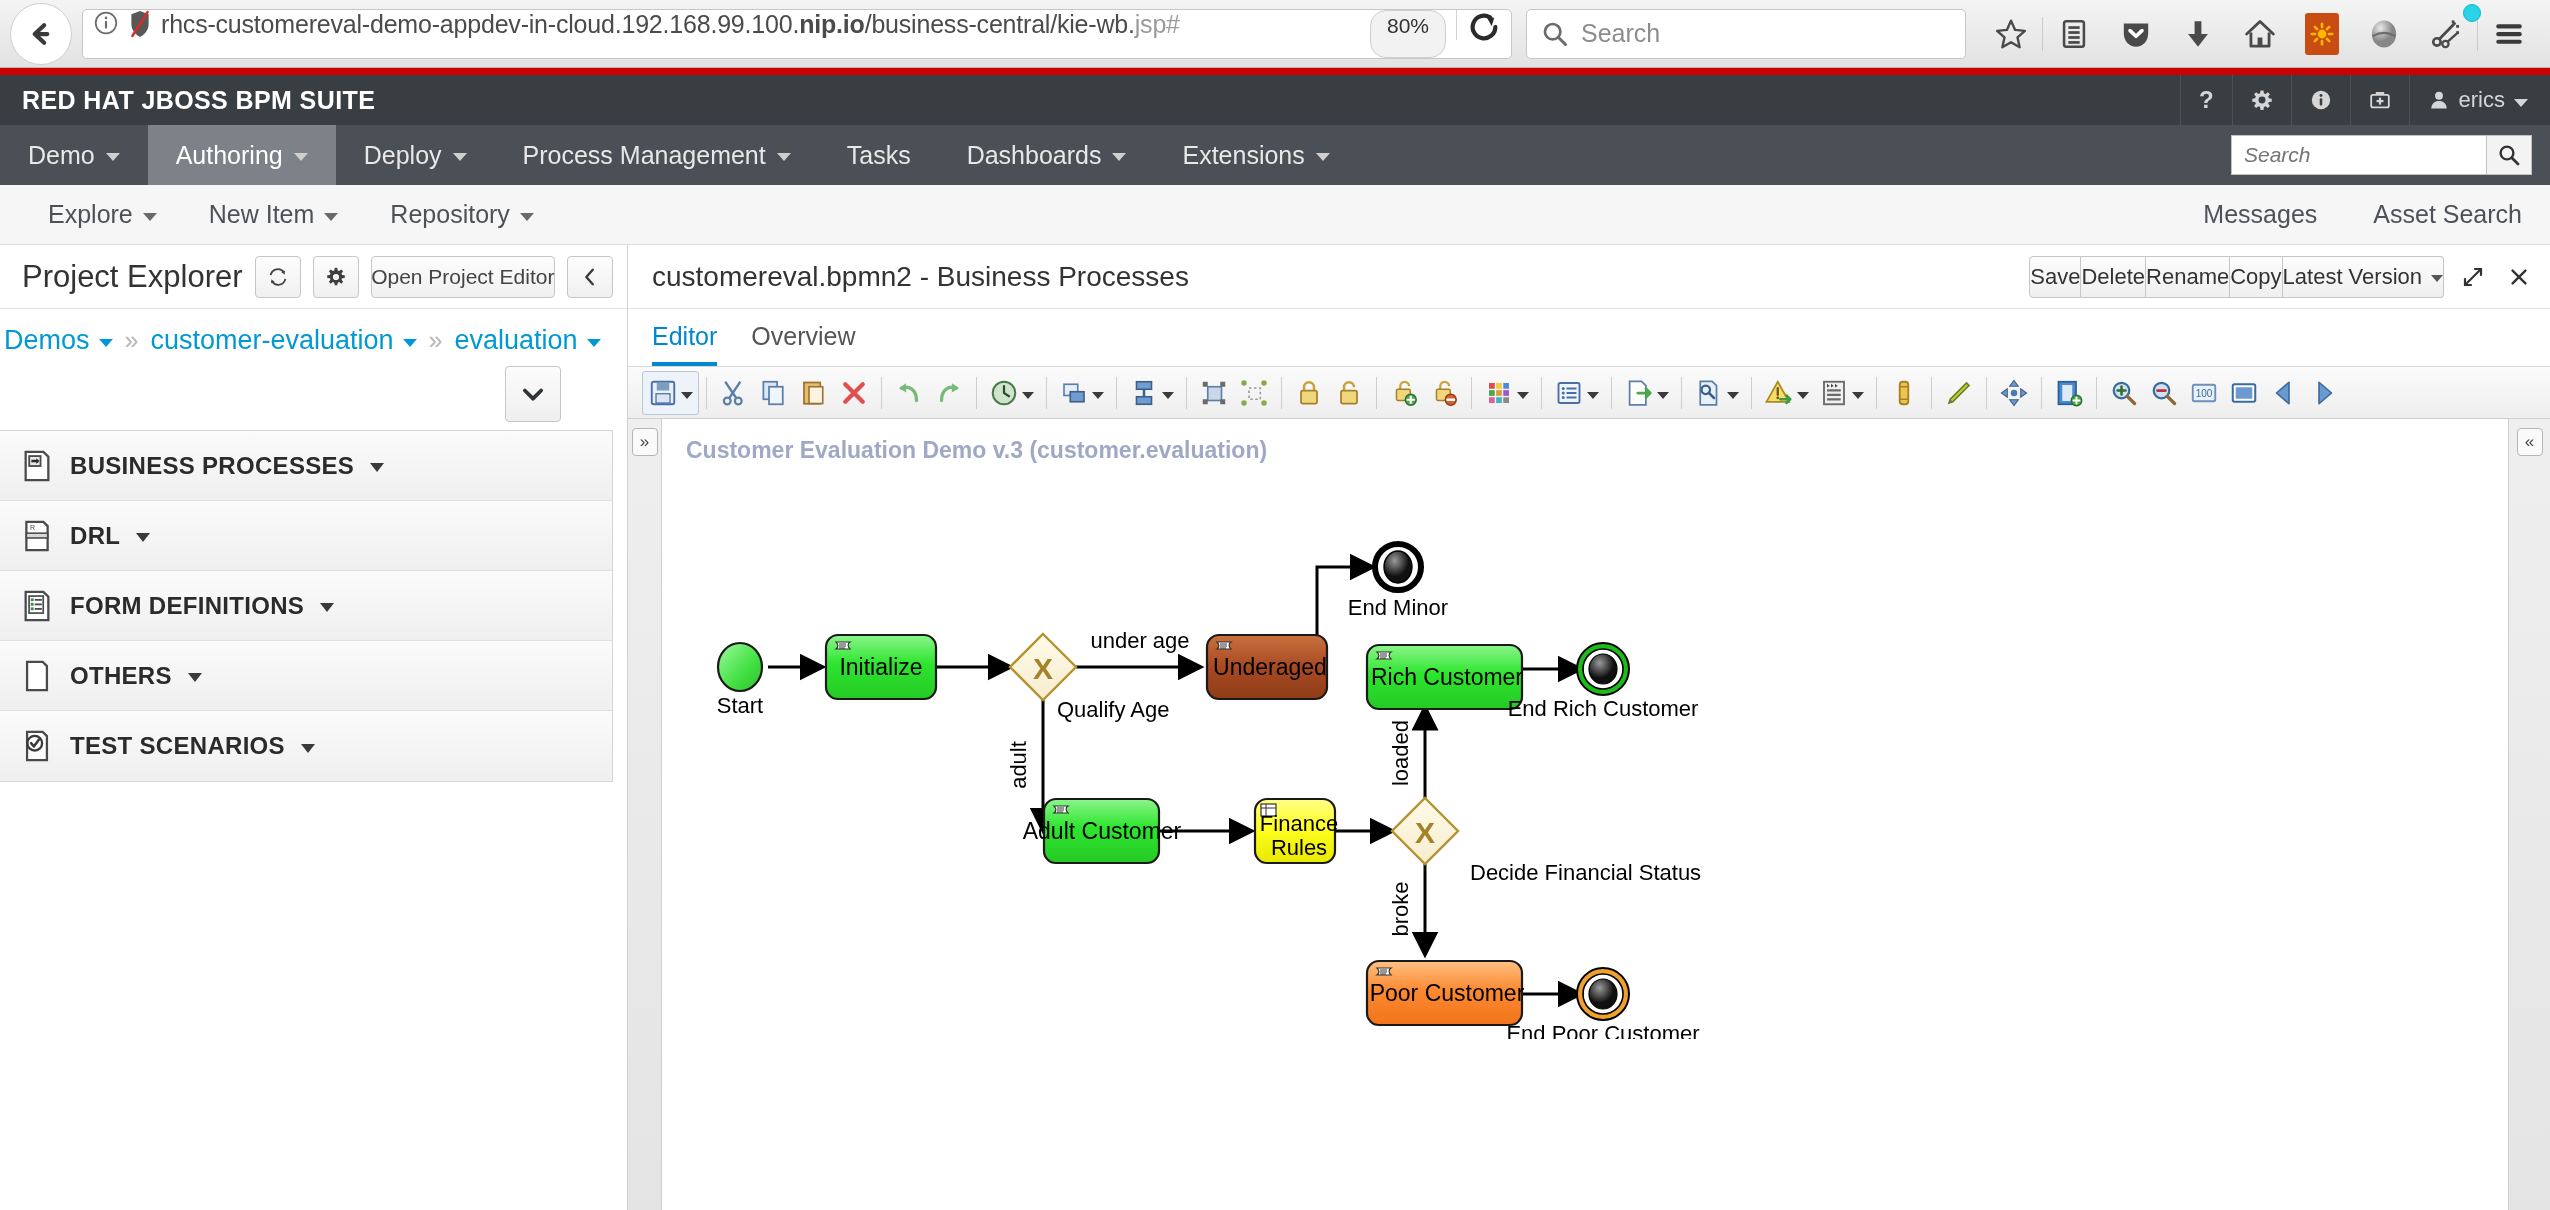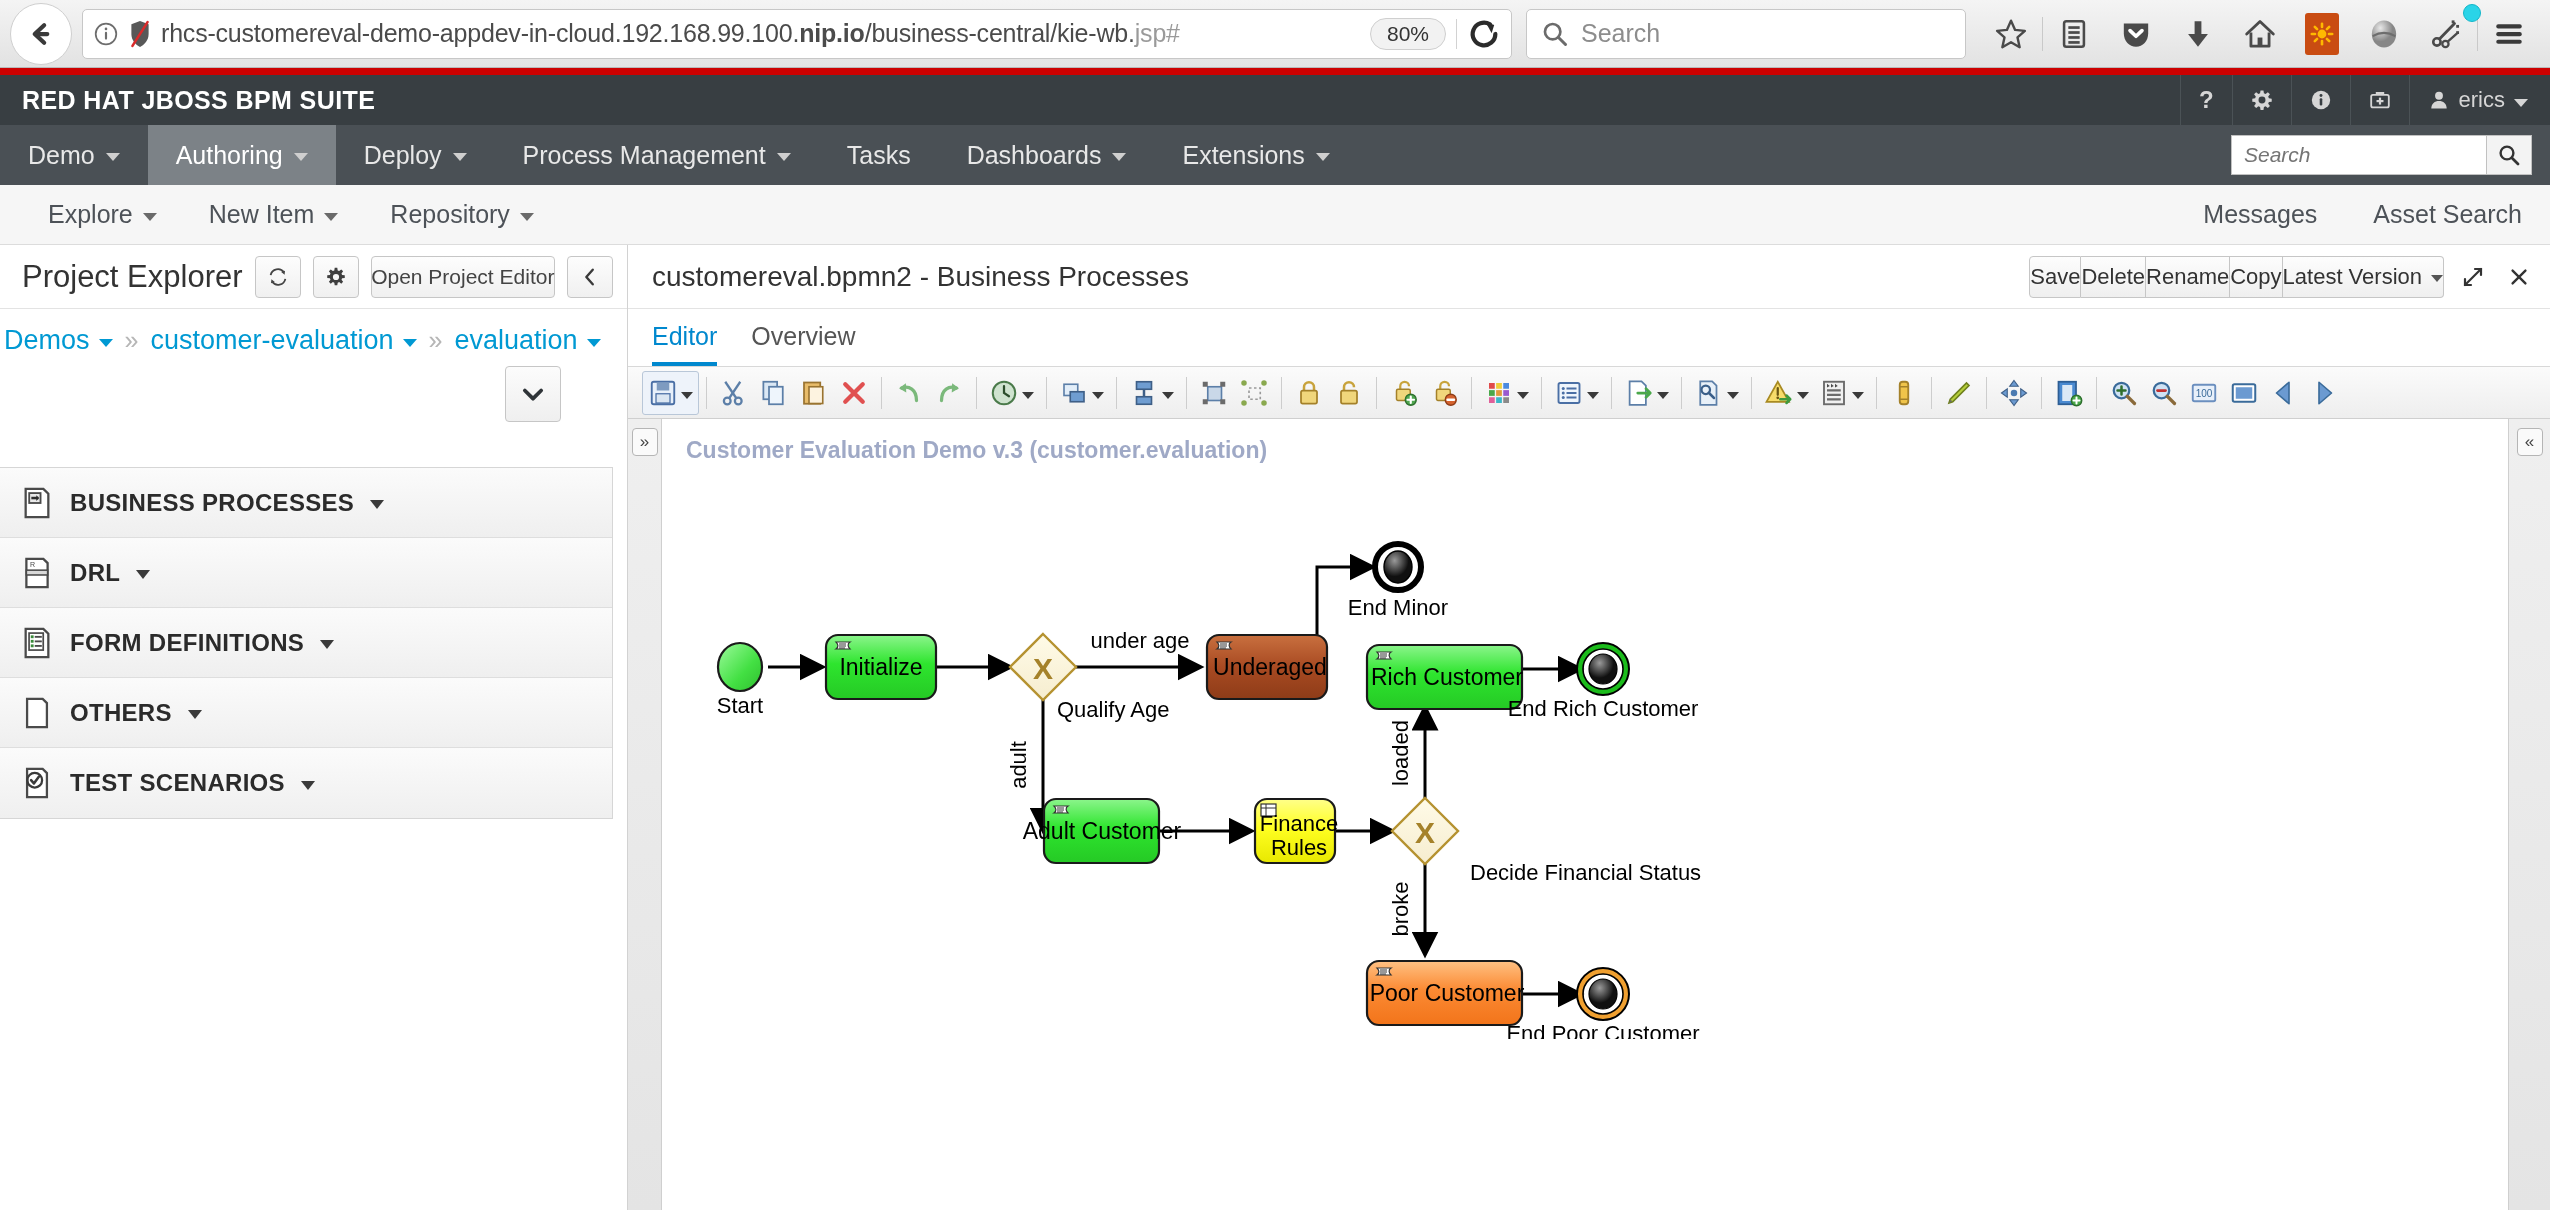--- a/index.html
+++ b/index.html
@@ -6,21 +6,21 @@
   html,body { width:2550px; height:1210px; overflow:hidden; background:#fff;
     font-family:"Liberation Sans", sans-serif; }
 
   
   .browser-bar{height:68px;background:linear-gradient(#f4f4f4,#e2e2e2);
     border-bottom:1px solid #b9b9b9;display:flex;align-items:center;padding:0 10px;gap:0;}
   .nav-back{width:62px;height:62px;border-radius:50%;background:#fff;
     border:1px solid #cfcfcf;display:flex;align-items:center;justify-content:center;flex:0 0 auto;}
   .nav-back svg{width:30px;height:30px;}
   .urlbar{flex:1 1 auto;height:50px;margin-left:10px;background:#fff;border:1px solid #c7c7c7;
-    border-radius:5px;display:flex;align-items:center;padding:0 10px;gap:10px;min-width:0;}
+    border-radius:5px;display:flex;padding:0 10px;gap:10px;min-width:0;}
   .url-ident{width:26px;height:26px;flex:0 0 auto;}
   .url-shield{width:22px;height:28px;flex:0 0 auto;position:relative;}
   .url-text{flex:1 1 auto;font-size:25px;color:#4b4b4b;white-space:nowrap;overflow:hidden;
     letter-spacing:-.2px;}
   .url-text .dim{color:#9a9a9a;}
   .zoom-pill{border:1px solid #cfcfcf;border-radius:16px;background:#f2f2f2;color:#333;
     font-size:21px;padding:3px 16px;flex:0 0 auto;}
   .url-sep{width:1px;height:30px;background:#d2d2d2;flex:0 0 auto;}
   .reload{width:34px;height:34px;flex:0 0 auto;}
   .searchbox{width:440px;height:50px;margin-left:14px;background:#fff;border:1px solid #c7c7c7;
@@ -90,21 +90,21 @@
   .ebtn svg{width:22px;height:22px;}
   .breadcrumb{display:flex;align-items:center;padding:16px 0 0 4px;gap:6px;flex-wrap:nowrap;
     overflow:hidden;}
   .crumb{color:#0099d3;font-size:27px;display:flex;align-items:center;gap:9px;white-space:nowrap;}
   .crumb .caret{border-left:7px solid transparent;border-right:7px solid transparent;
     border-top:8px solid #0099d3;display:inline-block;margin-top:4px;}
   .crumb-sep{color:#b6b6b6;font-size:25px;padding:0 6px;}
   .collapse-row{display:flex;justify-content:flex-end;padding:10px 66px 8px 0;}
   .chev-btn{width:56px;height:56px;border:1px solid #c6c6c6;border-radius:4px;
     background:linear-gradient(#fcfcfc,#efefef);display:flex;align-items:center;justify-content:center;}
-  .catlist{border:1px solid #d6d6d6;border-left:none;margin-right:14px;margin-top:37px;}
+  .catlist{border:1px solid #d6d6d6;border-left:none;margin-right:14px;}
   .cat{height:70px;display:flex;align-items:center;gap:16px;padding:0 20px;
     border-bottom:1px solid #dedede;background:linear-gradient(#fbfbfb,#efefef);}
   .cat:last-child{border-bottom:none;}
   .cat .ic{width:34px;height:34px;flex:0 0 auto;}
   .cat .lbl{font-size:24px;font-weight:bold;color:#2b2b2b;letter-spacing:.3px;}
   .cat .caret{border-left:7px solid transparent;border-right:7px solid transparent;
     border-top:9px solid #3a3a3a;display:inline-block;margin-top:4px;}
 
   
   .editor{flex:1 1 auto;display:flex;flex-direction:column;min-width:0;background:#fff;}

